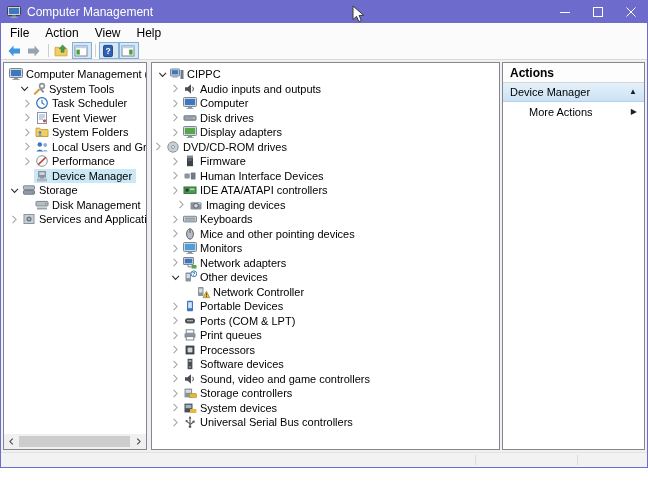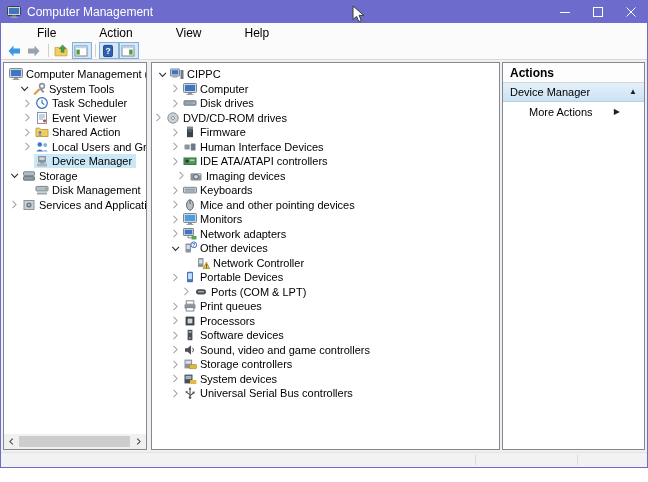--- a/index.html
+++ b/index.html
@@ -14,21 +14,21 @@
     display:flex; align-items:center; padding-left:6px; }
   .titlebar .app-icon { width:14px; height:14px; margin-right:6px; flex:none; }
   .titlebar .title-text { color:#fff; font-size:12px; white-space:nowrap; }
   .caption-buttons { margin-left:auto; display:flex; height:100%; }
   .cap-btn { width:33px; height:100%; display:flex; align-items:center;
     justify-content:center; background:transparent; border:none; }
 
   
   .menubar { height:19px; flex:none; background:#FBFBFB; display:flex;
     align-items:center; font-size:12px; color:#000; padding-left:1px; }
-  .menu-item { padding:16px 8px; height:100%; display:flex; align-items:center;margin-left:27px; }
+  .menu-item { padding:16px 8px; height:100%; display:flex; align-items:center; }
 
   
   .toolbar { height:18px; flex:none; background:#FBFBFB; display:flex;
     align-items:center; padding-left:4px; border-bottom:1px solid #D9D9D9; }
   .tool-btn { width:20px; height:17px; display:flex; align-items:center;
     justify-content:center; background:transparent; border:1px solid transparent; }
   .tool-btn.toggled { background:#D9E7F5; border:1px solid #7DB2E0; }
   .tool-sep { width:1px; height:13px; background:#CFCFCF; margin:0 3px; }
 
   
@@ -62,21 +62,21 @@
   .actions-title { height:20px; flex:none; display:flex; align-items:center;
     font-size:12px; font-weight:bold; padding-left:7px; background:#FDFDFD;
     border-bottom:1px solid #D5D5D5; }
   .actions-section-header { height:19px; flex:none; display:flex; align-items:center;
     font-size:11px; padding:0 7px;
     background:linear-gradient(var(--hdrTop,#E4F1FA), var(--hdrBot,#CBE2F5));
     border-bottom:1px solid #B3D1EA; }
   .actions-section-header .tri, .actions-item .tri { margin-left:auto;
     font-size:8px; color:#1f1f1f; line-height:1; }
   .actions-item { height:20px; flex:none; display:flex; align-items:center;
-    font-size:11px; padding-left:26px; padding-right:24px; }
+    font-size:11px; padding-left:26px; padding-right:7px; }
 
   
   .statusbar { height:15px; flex:none; background:#F2F2F2; position:relative;
     border-top:1px solid #E3E3E3; }
   .status-div { position:absolute; top:2px; bottom:2px; width:1px; background:#DDDDDD; }
 
   
   .cursor { position:absolute; left:351px; top:4px; z-index:50; pointer-events:none; }
 </style>
 </head>
@@ -256,39 +256,55 @@
               </svg>
             </span>
             <span class="hl">
               <span class="icon">
                 <svg viewBox="0 0 14 14" width="14" height="14">
                   <path d="M1 4.5 L1 3.2 L4.8 3.2 L6 4.5 L13 4.5 L13 11.5 L1 11.5 Z" fill="#f2cd60" stroke="#c9a23f"></path>
                   <circle cx="5" cy="7.5" r="1.3" fill="#3f76c0"></circle>
                   <path d="M3 10.5 Q5 8.6 7 10.5 Z" fill="#3f76c0"></path>
                 </svg>
               </span>
-              <span class="label">Shared Action</span>
+              <span class="label">System Folders</span>
             </span>
           </div>
           <div class="tree-row" style="padding-left:17px">
             <span class="chev">
               <svg viewBox="0 0 14 14" width="11" height="11">
                 <path d="M4.5 2.5 L9 7 L4.5 11.5" fill="none" stroke="#a0a0a0" stroke-width="1.3"></path>
               </svg>
             </span>
             <span class="hl">
               <span class="icon">
                 <svg viewBox="0 0 14 14" width="14" height="14">
                   <circle cx="4.8" cy="4.5" r="2.3" fill="#3f76c0"></circle>
                   <path d="M1.2 11.5 Q4.8 7.6 8.4 11.5 Z" fill="#3f76c0"></path>
                   <circle cx="10.2" cy="5" r="1.9" fill="#85aede"></circle>
                   <path d="M7.6 11.5 Q10.2 8.6 12.8 11.5 Z" fill="#85aede"></path>
                 </svg>
               </span>
               <span class="label">Local Users and Groups</span>
+            </span>
+          </div>
+          <div class="tree-row" style="padding-left:17px">
+            <span class="chev">
+              <svg viewBox="0 0 14 14" width="11" height="11">
+                <path d="M4.5 2.5 L9 7 L4.5 11.5" fill="none" stroke="#a0a0a0" stroke-width="1.3"></path>
+              </svg>
+            </span>
+            <span class="hl">
+              <span class="icon">
+                <svg viewBox="0 0 14 14" width="14" height="14">
+                  <circle cx="7" cy="7" r="5.3" fill="#fff" stroke="#8a949e"></circle>
+                  <line x1="3.2" y1="10.8" x2="10.8" y2="3.2" stroke="#c0392b" stroke-width="1.6"></line>
+                </svg>
+              </span>
+              <span class="label">Performance</span>
             </span>
           </div>
           <div class="tree-row selected" style="padding-left:17px">
             <span class="chev"></span>
             <span class="hl">
               <span class="icon">
                 <svg viewBox="0 0 14 14" width="14" height="14">
                   <rect x="3" y="2" width="8" height="6.5" fill="#8a949e"></rect>
                   <rect x="4.4" y="3.4" width="5.2" height="2.4" fill="#d7dde2"></rect>
                   <rect x="5" y="8.5" width="4" height="1" fill="#6d7a87"></rect>
@@ -383,20 +399,36 @@
         </div>
         <div class="tree-row" style="padding-left:17px">
           <span class="chev">
             <svg viewBox="0 0 14 14" width="11" height="11">
               <path d="M4.5 2.5 L9 7 L4.5 11.5" fill="none" stroke="#a0a0a0" stroke-width="1.3"></path>
             </svg>
           </span>
           <span class="hl">
             <span class="icon">
               <svg viewBox="0 0 14 14" width="14" height="14">
+                <path d="M2 5.3 L4.6 5.3 L8 2.3 L8 11.7 L4.6 8.7 L2 8.7 Z" fill="#4a4f55"></path>
+                <path d="M9.6 4.8 Q11.4 7 9.6 9.2" stroke="#4a4f55" stroke-width="1" fill="none"></path>
+              </svg>
+            </span>
+            <span class="label">Audio inputs and outputs</span>
+          </span>
+        </div>
+        <div class="tree-row" style="padding-left:17px">
+          <span class="chev">
+            <svg viewBox="0 0 14 14" width="11" height="11">
+              <path d="M4.5 2.5 L9 7 L4.5 11.5" fill="none" stroke="#a0a0a0" stroke-width="1.3"></path>
+            </svg>
+          </span>
+          <span class="hl">
+            <span class="icon">
+              <svg viewBox="0 0 14 14" width="14" height="14">
                 <rect x="0.5" y="1.5" width="13" height="9" rx="1" fill="#cfd6dd" stroke="#7b8793"></rect>
                 <rect x="2" y="3" width="10" height="6" fill="#3f76c0"></rect>
                 <rect x="5" y="10.5" width="4" height="1.5" fill="#8a949e"></rect>
                 <rect x="3.5" y="12" width="7" height="1" fill="#9aa3ad"></rect>
               </svg>
             </span>
             <span class="label">Computer</span>
           </span>
         </div>
         <div class="tree-row" style="padding-left:17px">
@@ -406,20 +438,38 @@
             </svg>
           </span>
           <span class="hl">
             <span class="icon">
               <svg viewBox="0 0 14 14" width="14" height="14">
                 <rect x="1" y="4.8" width="12" height="4.4" rx="0.6" fill="#9aa3ad" stroke="#6d7a87"></rect>
                 <circle cx="11" cy="7" r="0.7" fill="#d7dde2"></circle>
               </svg>
             </span>
             <span class="label">Disk drives</span>
+          </span>
+        </div>
+        <div class="tree-row" style="padding-left:17px">
+          <span class="chev">
+            <svg viewBox="0 0 14 14" width="11" height="11">
+              <path d="M4.5 2.5 L9 7 L4.5 11.5" fill="none" stroke="#a0a0a0" stroke-width="1.3"></path>
+            </svg>
+          </span>
+          <span class="hl">
+            <span class="icon">
+              <svg viewBox="0 0 14 14" width="14" height="14">
+                <rect x="0.5" y="1.5" width="13" height="9" rx="1" fill="#cfd6dd" stroke="#7b8793"></rect>
+                <rect x="2" y="3" width="10" height="6" fill="#57a64a"></rect>
+                <rect x="5" y="10.5" width="4" height="1.5" fill="#8a949e"></rect>
+                <rect x="3.5" y="12" width="7" height="1" fill="#9aa3ad"></rect>
+              </svg>
+            </span>
+            <span class="label">Display adapters</span>
           </span>
         </div>
         <div class="tree-row" style="">
           <span class="chev">
             <svg viewBox="0 0 14 14" width="11" height="11">
               <path d="M4.5 2.5 L9 7 L4.5 11.5" fill="none" stroke="#a0a0a0" stroke-width="1.3"></path>
             </svg>
           </span>
           <span class="hl">
             <span class="icon">
@@ -610,21 +660,21 @@
           <span class="hl">
             <span class="icon">
               <svg viewBox="0 0 14 14" width="14" height="14">
                 <rect x="4" y="1.8" width="6" height="10.4" rx="1" fill="#3f76c0"></rect>
                 <rect x="5.1" y="3.2" width="3.8" height="6" fill="#cfe3f7"></rect>
               </svg>
             </span>
             <span class="label">Portable Devices</span>
           </span>
         </div>
-        <div class="tree-row" style="padding-left:28px">
+        <div class="tree-row" style="padding-left:17px">
           <span class="chev">
             <svg viewBox="0 0 14 14" width="11" height="11">
               <path d="M4.5 2.5 L9 7 L4.5 11.5" fill="none" stroke="#a0a0a0" stroke-width="1.3"></path>
             </svg>
           </span>
           <span class="hl">
             <span class="icon">
               <svg viewBox="0 0 14 14" width="14" height="14">
                 <rect x="2" y="4.2" width="10" height="5.2" rx="2.6" fill="#4a4f55"></rect>
                 <circle cx="5" cy="6.8" r="0.7" fill="#fff"></circle>

